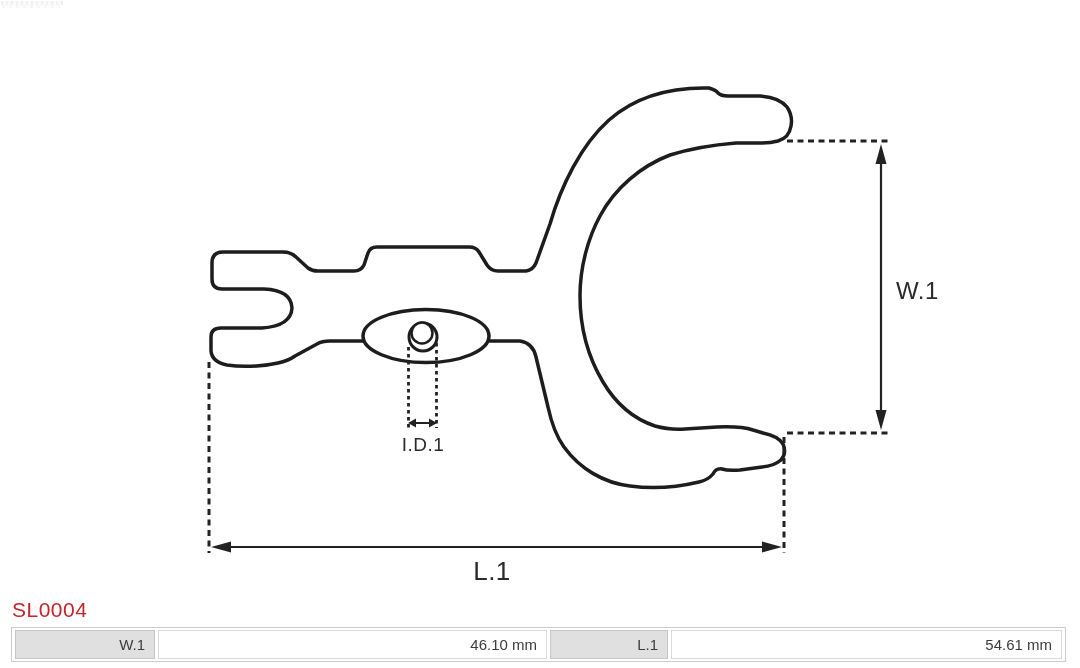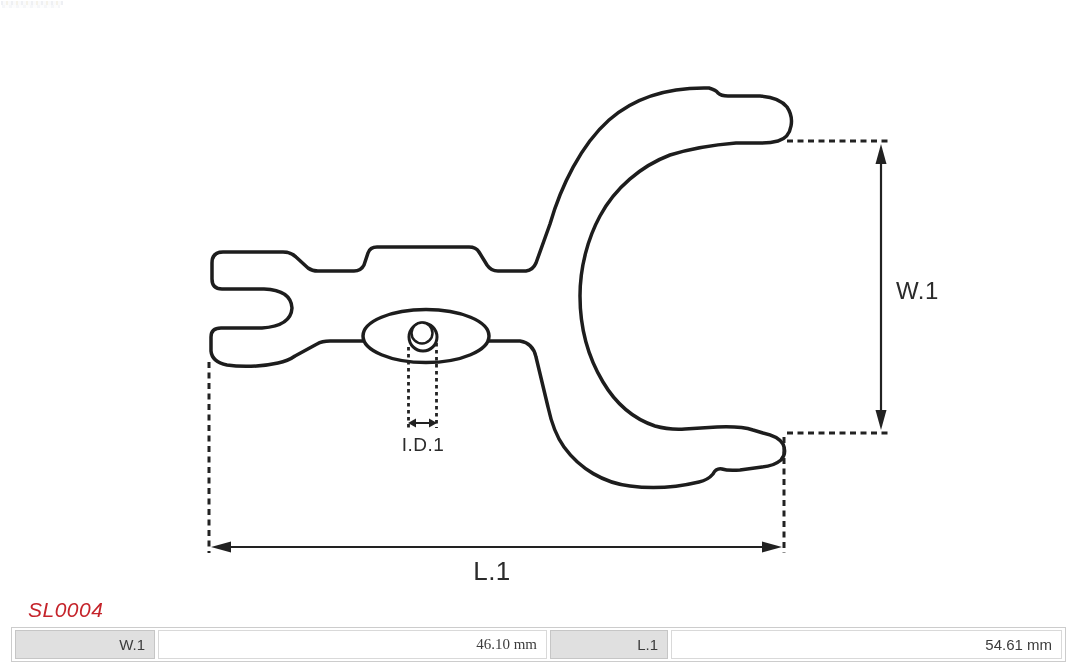--- a/index.html
+++ b/index.html
@@ -9,32 +9,32 @@
 
   .logo-strip { position:absolute; left:1px; top:1px; width:62px; height:4px;
     background:repeating-linear-gradient(90deg,#d9dde6 0 2px,#f4f5f8 2px 5px,#e8e2d0 5px 7px,#f4f5f8 7px 10px);
     opacity:.45; }
   .logo-strip2 { position:absolute; left:2px; top:5px; width:58px; height:3px;
     background:repeating-linear-gradient(90deg,#e7eaf0 0 3px,#f8f9fb 3px 7px);
     opacity:.4; }
 
   svg.diagram { position:absolute; left:0; top:0; }
 
-  .part-code { position:absolute; left:28px; top:598px; font-size:21px;
-    letter-spacing:.5px;font-style:italic; }
+  .part-code { position:absolute; left:12px; top:598px; font-size:21px;
+    letter-spacing:.5px; }
 
   .spec-table { position:absolute; left:11px; top:627px;
     display:table; width:1055px; border:1px solid #cccccc;
     border-collapse:separate; border-spacing:3px 2px; }
   .spec-row { display:table-row; }
   .spec-cell { display:table-cell; height:29px; vertical-align:middle;
     text-align:right; padding:0 9px; font-size:15px; color:#3c3c3c;
     border:1px solid #d9d9d9; background:#ffffff; }
   .spec-cell.param { background:#e0e0e0; border-color:#c6c6c6; }
-  .w-p1 { width:140px; } .w-v1 { width:389px;font-family:Liberation Serif, serif; } .w-p2 { width:118px; }
+  .w-p1 { width:140px; } .w-v1 { width:389px; } .w-p2 { width:118px; }
 
   text.dim { font-family:"Liberation Sans", sans-serif; fill:#2b2b2b; letter-spacing:.5px; }
 </style>
 </head>
 <body>
 
 <div class="stage">
 
   <div class="logo-strip"></div>
   <div class="logo-strip2"></div>

